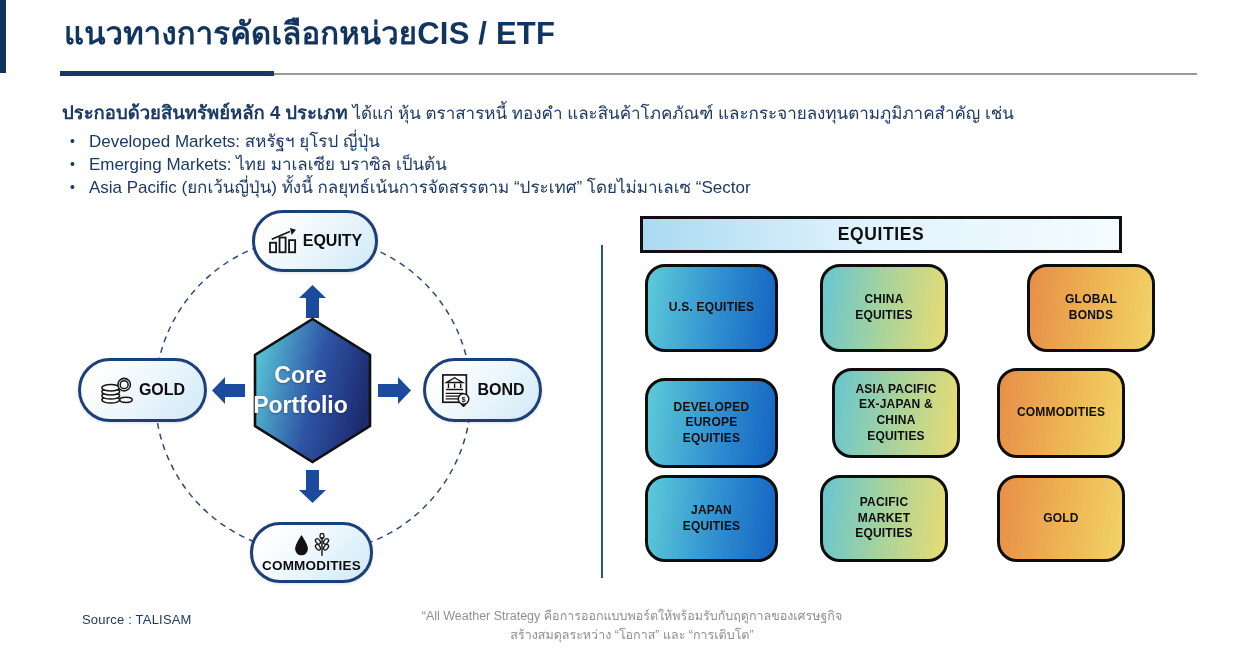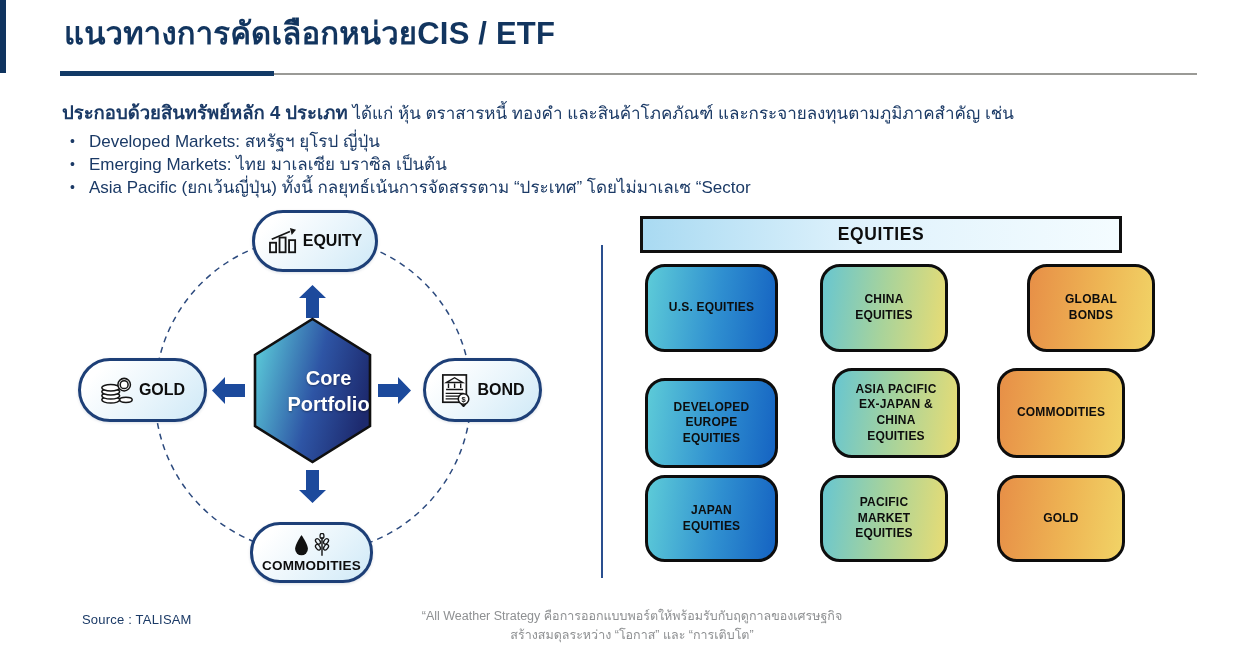--- a/index.html
+++ b/index.html
@@ -17,22 +17,22 @@
   
   .intro { left:62px; top:101px; width:1130px; color:#1b3a66; font-size:17px; line-height:1.35; }
   .lead b { font-size:18.5px; font-weight:800; }
   .bullets { margin-top:4px; }
   .bullet-row { display:flex; gap:14px; padding-left:8px; line-height:1.36; }
   .bullet-dot { font-size:14px; padding-top:2px; }
 
   
   .dashed-circle-svg { left:153px; top:235px; width:320px; height:320px; }
   .hex-wrap { left:252px; top:317px; width:121px; height:147px; }
-  .hex-label { left:268px; top:317px; width:121px; height:147px; display:flex; flex-direction:column;
-    align-items:center; justify-content:center; color:#fff; font-weight:800; font-size:20px;
+  .hex-label { left:240px; top:317px; width:121px; height:147px; display:flex; flex-direction:column;
+    align-items:center; justify-content:center; color:#fff; font-weight:800; font-size:23px;
     line-height:1.3; text-shadow:0 1px 2px rgba(0,0,0,.35); }
   .arrow { fill:#1c4a9c; }
 
   .pill { background:linear-gradient(135deg,#ffffff 15%,#e7f4fb 60%,#cfe9f7 100%);
     border:3px solid #1d3f77; display:flex; align-items:center; justify-content:center;
     gap:5px; color:#0d0d0d; font-weight:800; box-shadow:0 1px 3px rgba(20,50,90,.15); }
   .pill-equity { left:252px; top:210px; width:126px; height:62px; border-radius:31px; font-size:16px; }
   .pill-gold { left:78px; top:358px; width:129px; height:64px; border-radius:32px; font-size:16px; }
   .pill-bond { left:423px; top:358px; width:119px; height:64px; border-radius:32px; font-size:16px; }
   .pill-commodities { left:250px; top:522px; width:123px; height:61px; border-radius:30px;

